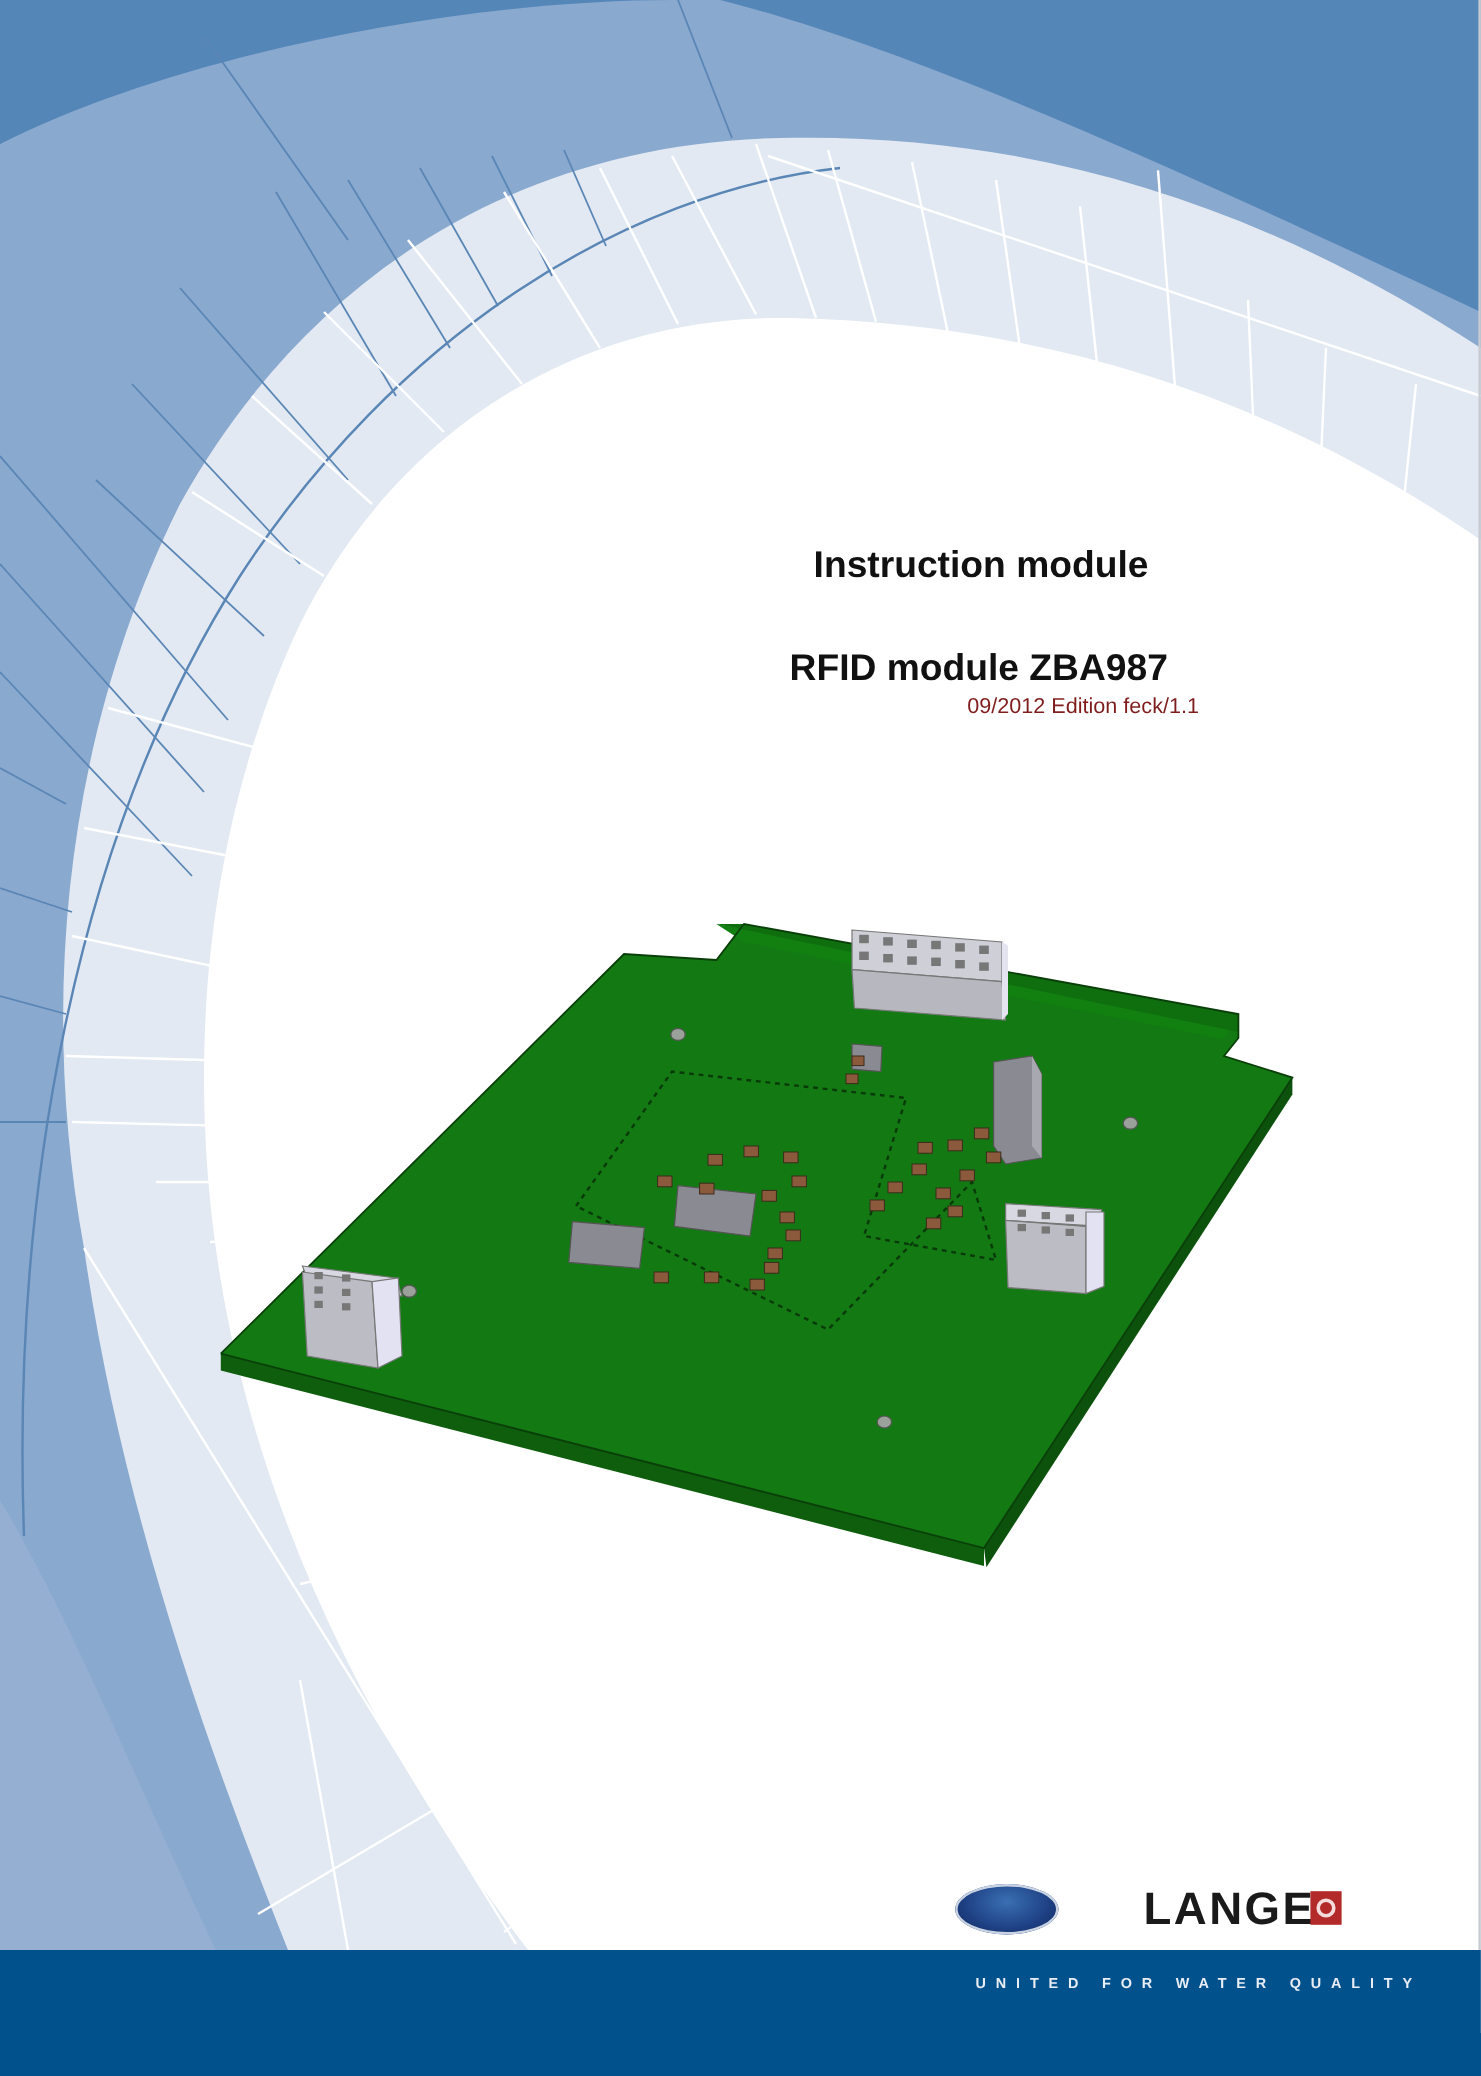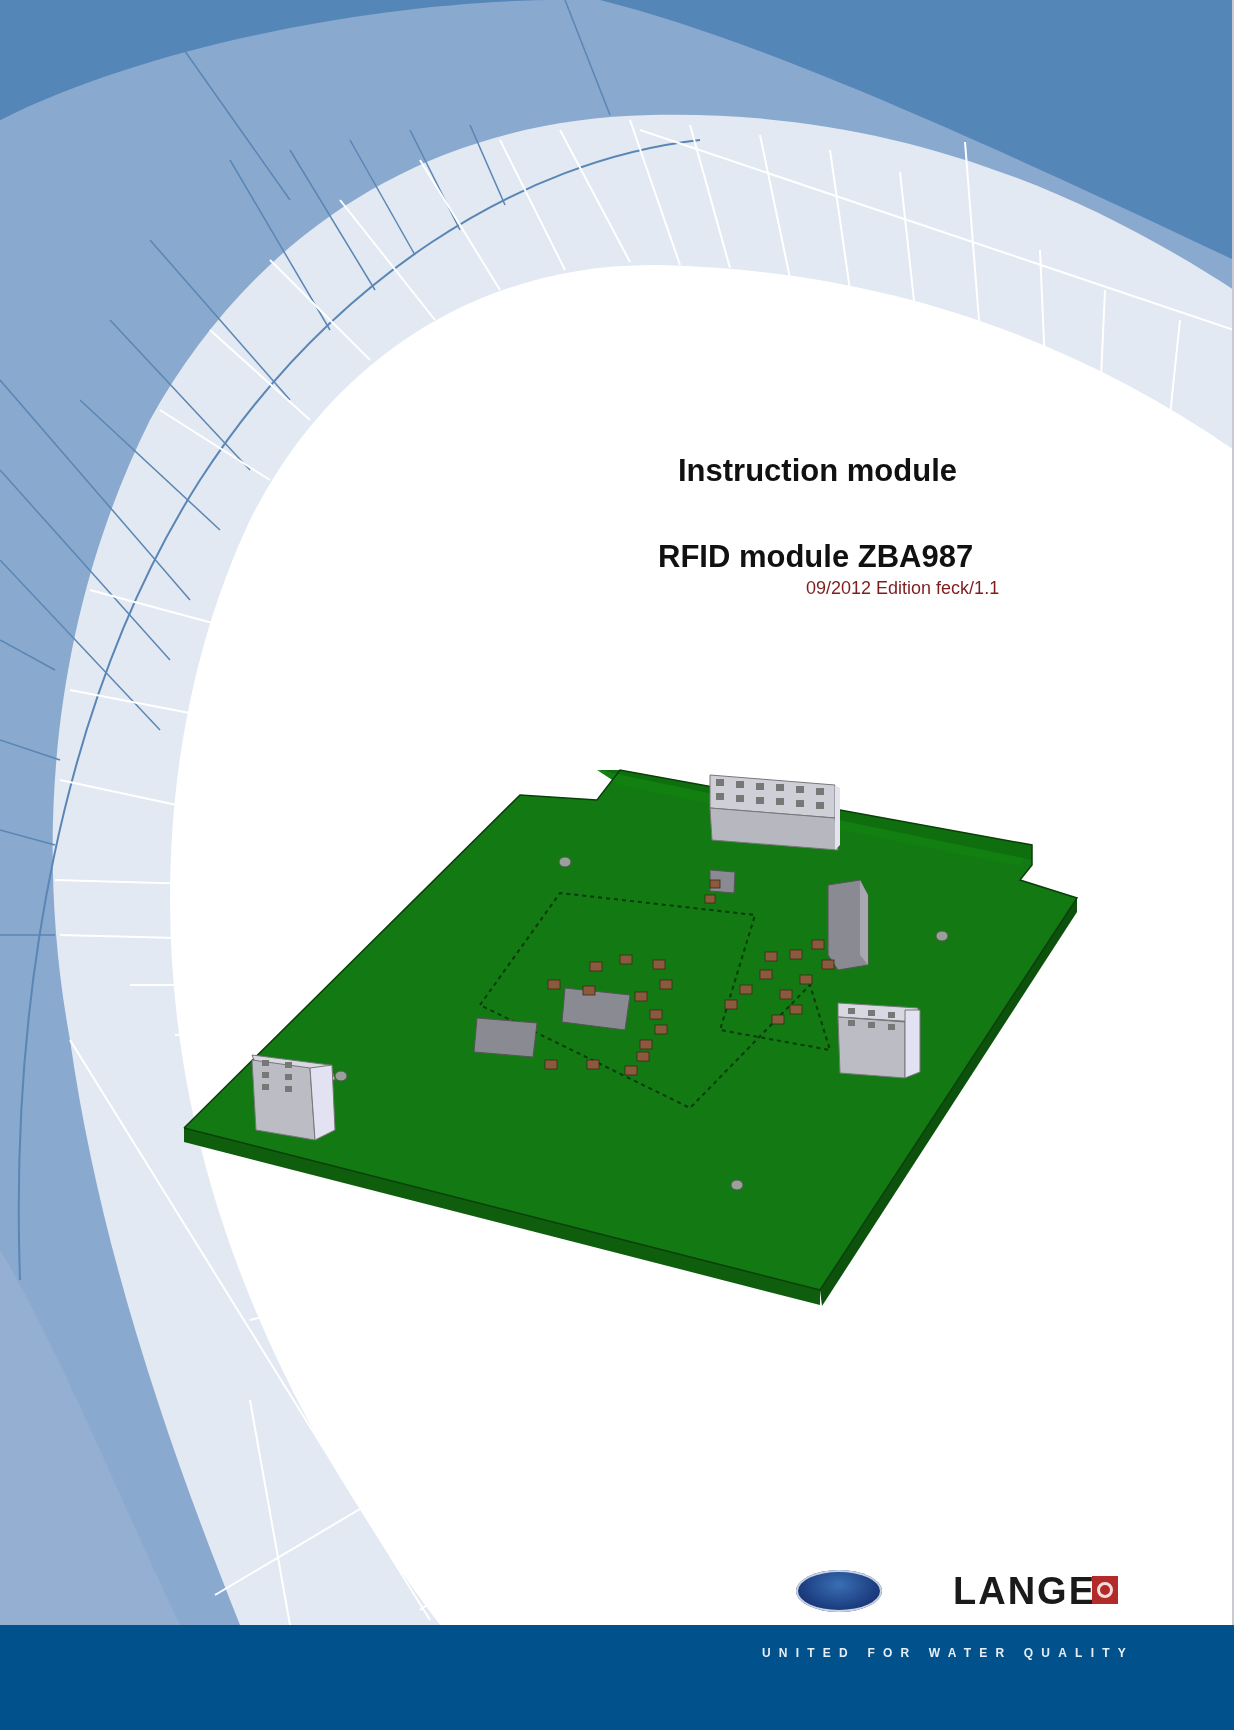--- a/index.html
+++ b/index.html
@@ -4,21 +4,21 @@
 <style>
   html, body { margin: 0; padding: 0; }
   body { width: 1234px; height: 1730px; position: relative; overflow: hidden; background: #ffffff; font-family: "Liberation Sans", sans-serif; }
   .bg-art { position: absolute; left: 0; top: 0; width: 1234px; height: 1730px; }
   .title-block { position: absolute; left: 560px; top: 445px; width: 540px; }
   .title-line1 { position: absolute; left: 118px; top: 8px; font-weight: bold; font-size: 31px; color: #111; white-space: nowrap; }
   .title-line2 { position: absolute; left: 98px; top: 72px; font-weight: bold; font-size: 31px; color: #111; white-space: nowrap; margin-top: 22px; }
   .edition { position: absolute; left: 246px; top: 133px; font-size: 18px; color: #7f1d1d; white-space: nowrap; text-align: right; }
   .pcb { position: absolute; left: 0; top: 0; width: 1234px; height: 1730px; }
   .footer-band { position: absolute; left: 0; top: 1625px; width: 1234px; height: 105px; background: #00518c; }
-  .tagline { position: absolute; left: 762px; top: 1646px; color: #e8eef5; font-weight: bold; font-size: 12px; letter-spacing: 8.2px; white-space: nowrap; }
+  .tagline { position: absolute; left: 813px; top: 1646px; color: #e8eef5; font-weight: bold; font-size: 12px; letter-spacing: 8.2px; white-space: nowrap; }
   .logo { position: absolute; left: 790px; top: 1568px; width: 340px; height: 50px; }
   .hach-oval { position: absolute; left: 6px; top: 2px; width: 86px; height: 42px; border-radius: 50%; background: radial-gradient(ellipse at 50% 35%, #3a6fb3 0%, #1d3f82 60%, #0f2757 100%); box-shadow: 0 0 0 2px #c9d3e3 inset; }
   .hach-text { position: absolute; left: 0; top: 11px; width: 86px; text-align: left; color: #fff; font-weight: bold; font-style: italic; font-size: 17px; letter-spacing: 0.5px; margin-top: 28px; }
   .lange-text { position: absolute; left: 122px; top: 2px; font-weight: bold; font-size: 38px; letter-spacing: 2px; color: #1a1a1a; margin-left: 41px; }
   .lange-mark { position: absolute; left: 302px; top: 8px; width: 26px; height: 28px; background: #b32a2a; }
   .lange-ring { position: absolute; left: 5px; top: 6px; width: 10px; height: 10px; border: 3px solid #f4dcdc; border-radius: 50%; }
   .right-edge { position: absolute; right: 0; top: 0; width: 2px; height: 1625px; background: #c8ccd2; }
 </style>
 </head>
 <body>

